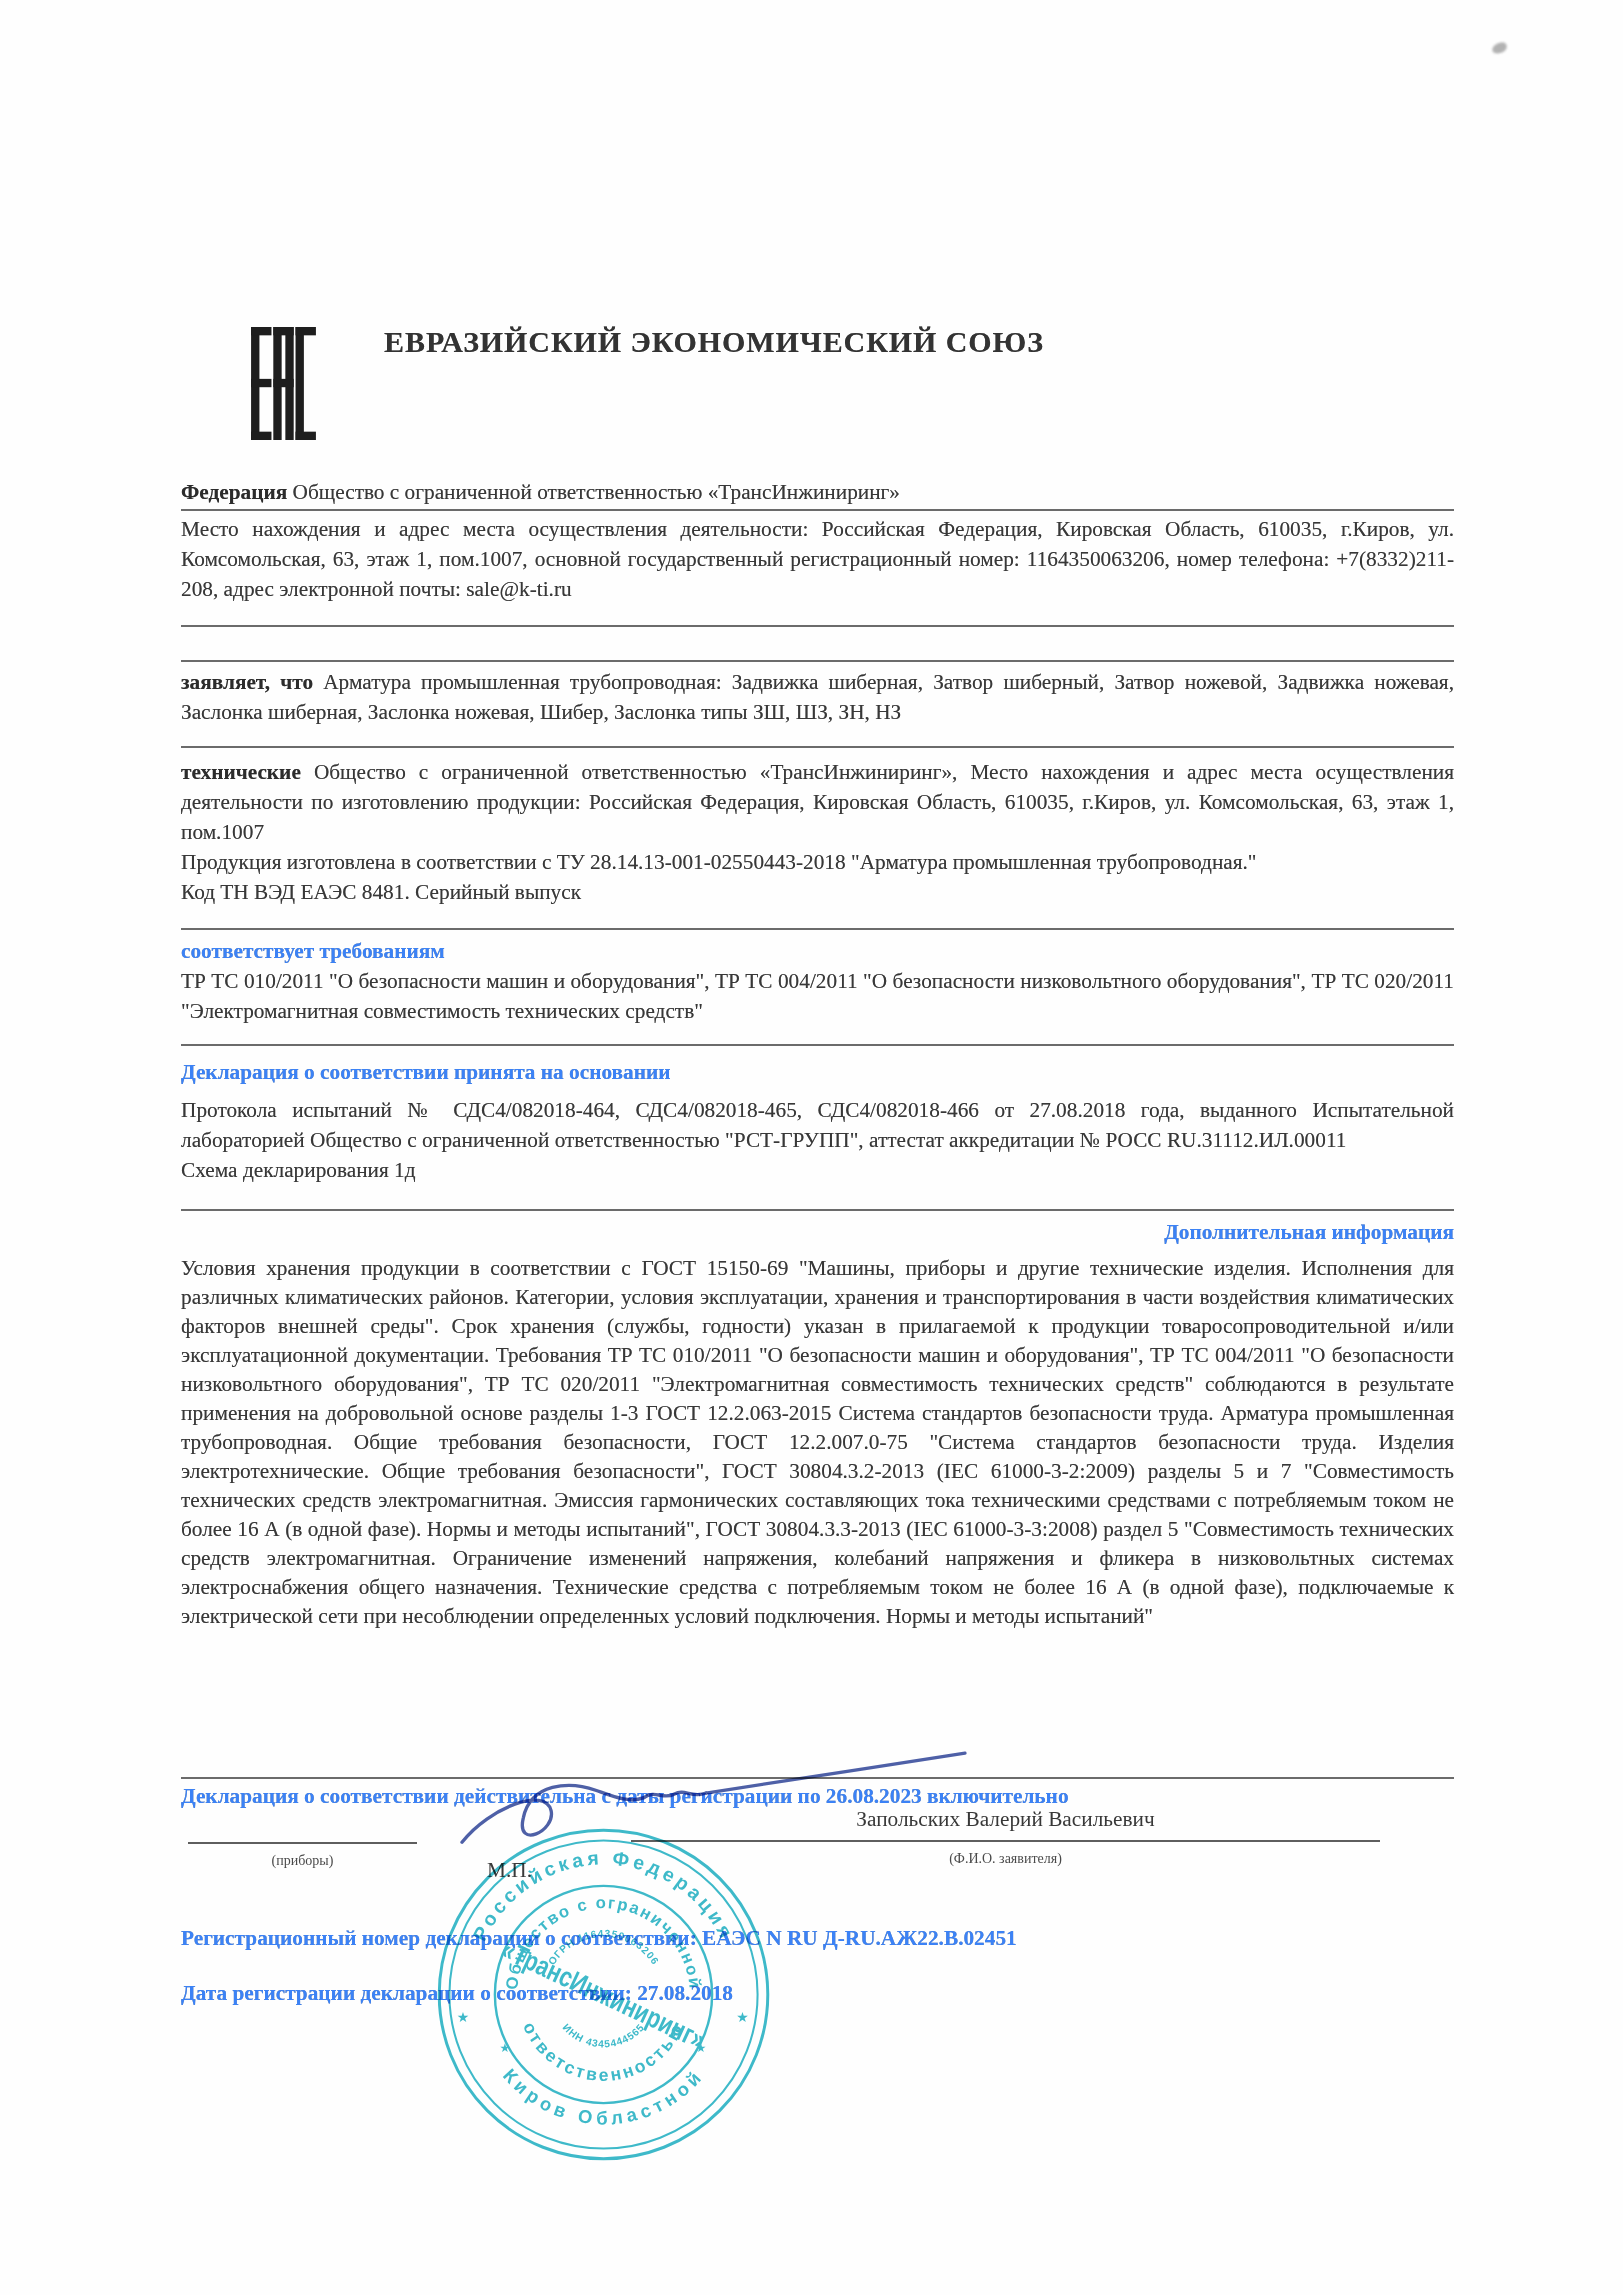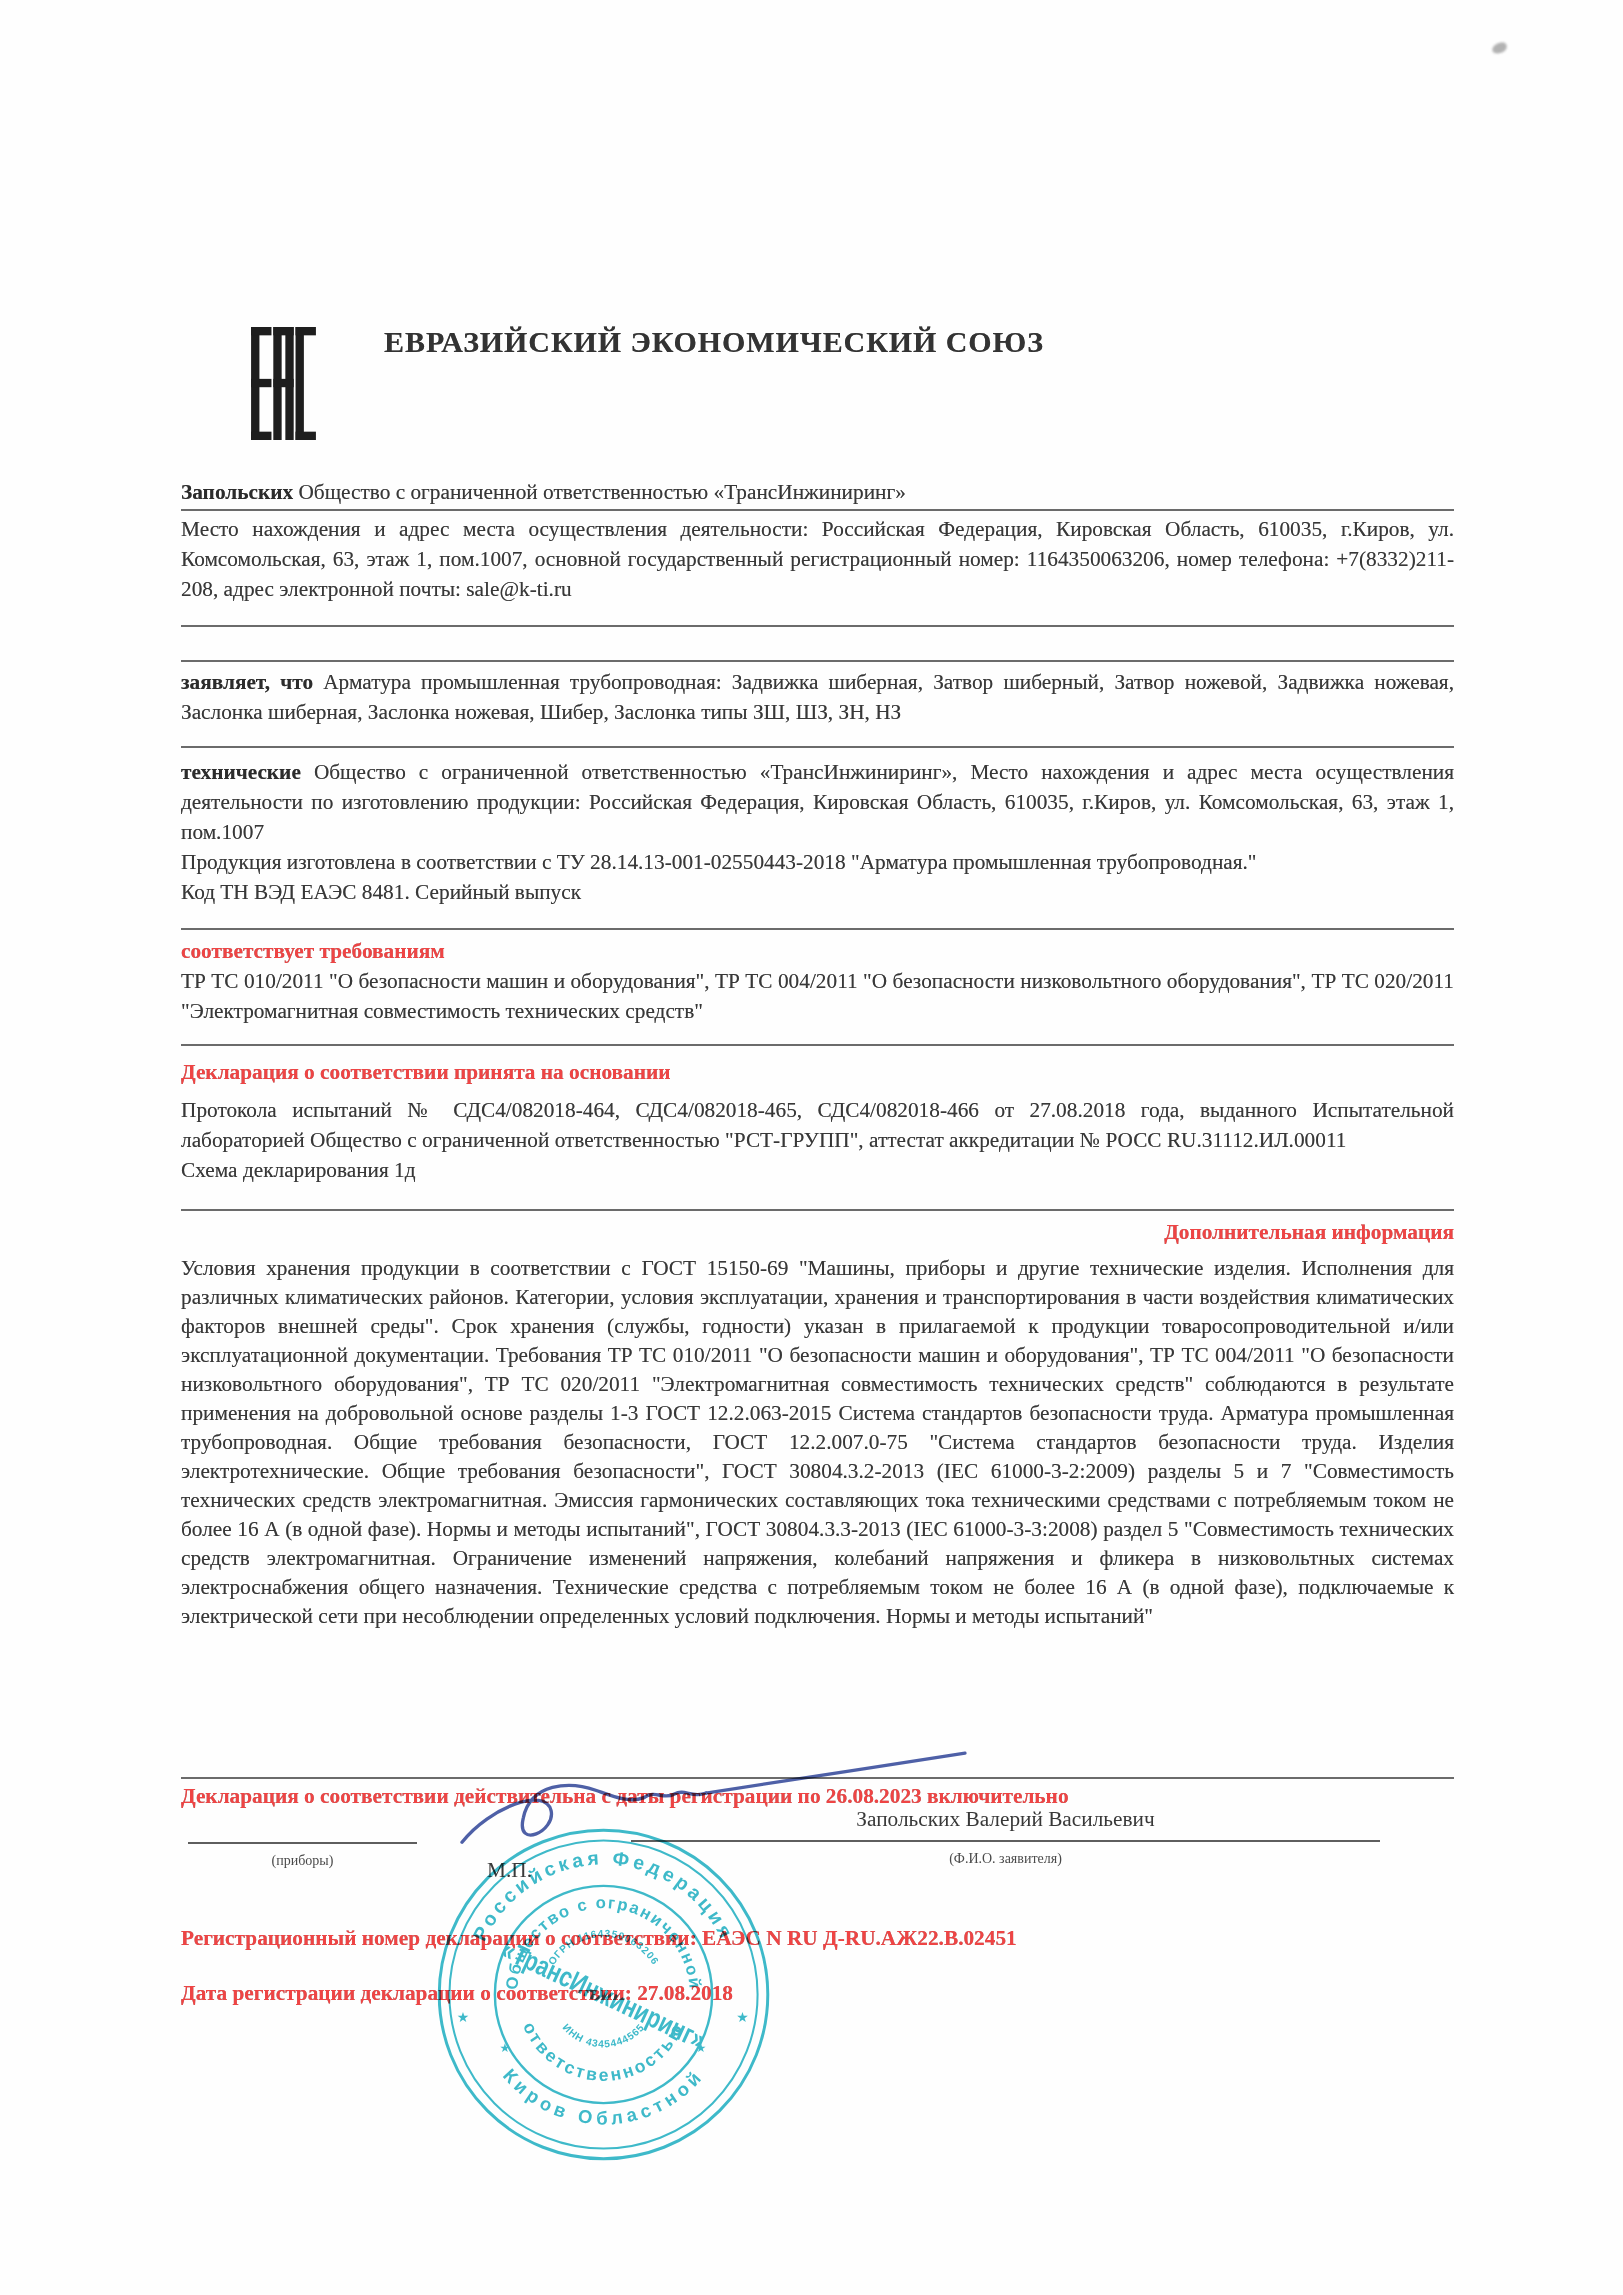--- a/index.html
+++ b/index.html
@@ -12,21 +12,21 @@
     overflow:hidden;
   }
   .abs{position:absolute;}
   .col{position:absolute;left:181px;width:1273px;}
   p{margin:0;}
   .body-text{
     font-size:21.3px;line-height:30px;text-align:justify;
     text-shadow:0 0 0.5px rgba(60,60,60,.55);
   }
   .body-text b{color:#2c2c2c;}
-  .hdr-bold{font-size:21.3px;line-height:28px;font-weight:bold;color:#ef4444;
+  .hdr-bold{font-size:21.3px;line-height:28px;font-weight:bold;color:#3b82f6;
     text-shadow:0 0 0.5px rgba(40,40,40,.5);}
   .rule{position:absolute;left:181px;width:1273px;height:1.9px;background:#515151;opacity:.85;}
   .title-wrap{position:absolute;left:0;top:323px;width:1428px;text-align:center;}
   .title-line{font-size:30px;font-weight:bold;line-height:37px;letter-spacing:0.9px;color:#333;
     text-shadow:0 0 0.6px rgba(40,40,40,.6);}
   .caption{font-size:14px;color:#4a4a4a;text-align:center;}
   .sigline{position:absolute;height:1.9px;background:#4d4d4d;opacity:.9;}
   .smudge{position:absolute;left:1492px;top:43px;width:15px;height:10.2px;border-radius:60% 40% 55% 45%;
     background:#8a8a8a;filter:blur(0.9px);opacity:.65;transform:rotate(-15deg);}
   .stamp-svg{position:absolute;left:429px;top:1820px;mix-blend-mode:multiply;opacity:.88;z-index:5;}
@@ -55,21 +55,21 @@
         <rect x="48" y="0" width="22" height="9"></rect>
       <rect x="48" y="113" width="22" height="9"></rect>
     </g>
   </svg>
 
   <div class="title-wrap">
     <div class="title-line">ЕВРАЗИЙСКИЙ ЭКОНОМИЧЕСКИЙ СОЮЗ</div>
   </div>
 
   <div class="col body-text" style="top:477px;">
-    <p><b>Запольских</b>
+    <p><b>Федерация</b>
        <span>Общество с ограниченной ответственностью «ТрансИнжиниринг»</span></p>
   </div>
   <div class="rule" style="top:509px;"></div>
 
   <div class="col body-text" style="top:514px;">
     <p>Место нахождения и адрес места осуществления деятельности: Российская Федерация, Кировская Область, 610035, г.Киров, ул. Комсомольская, 63, этаж 1, пом.1007, основной государственный регистрационный номер: 1164350063206, номер телефона: +7(8332)211-208, адрес электронной почты: sale@k-ti.ru</p>
   </div>
   <div class="rule" style="top:625px;"></div>
 
   <div class="rule" style="top:660px;"></div>

